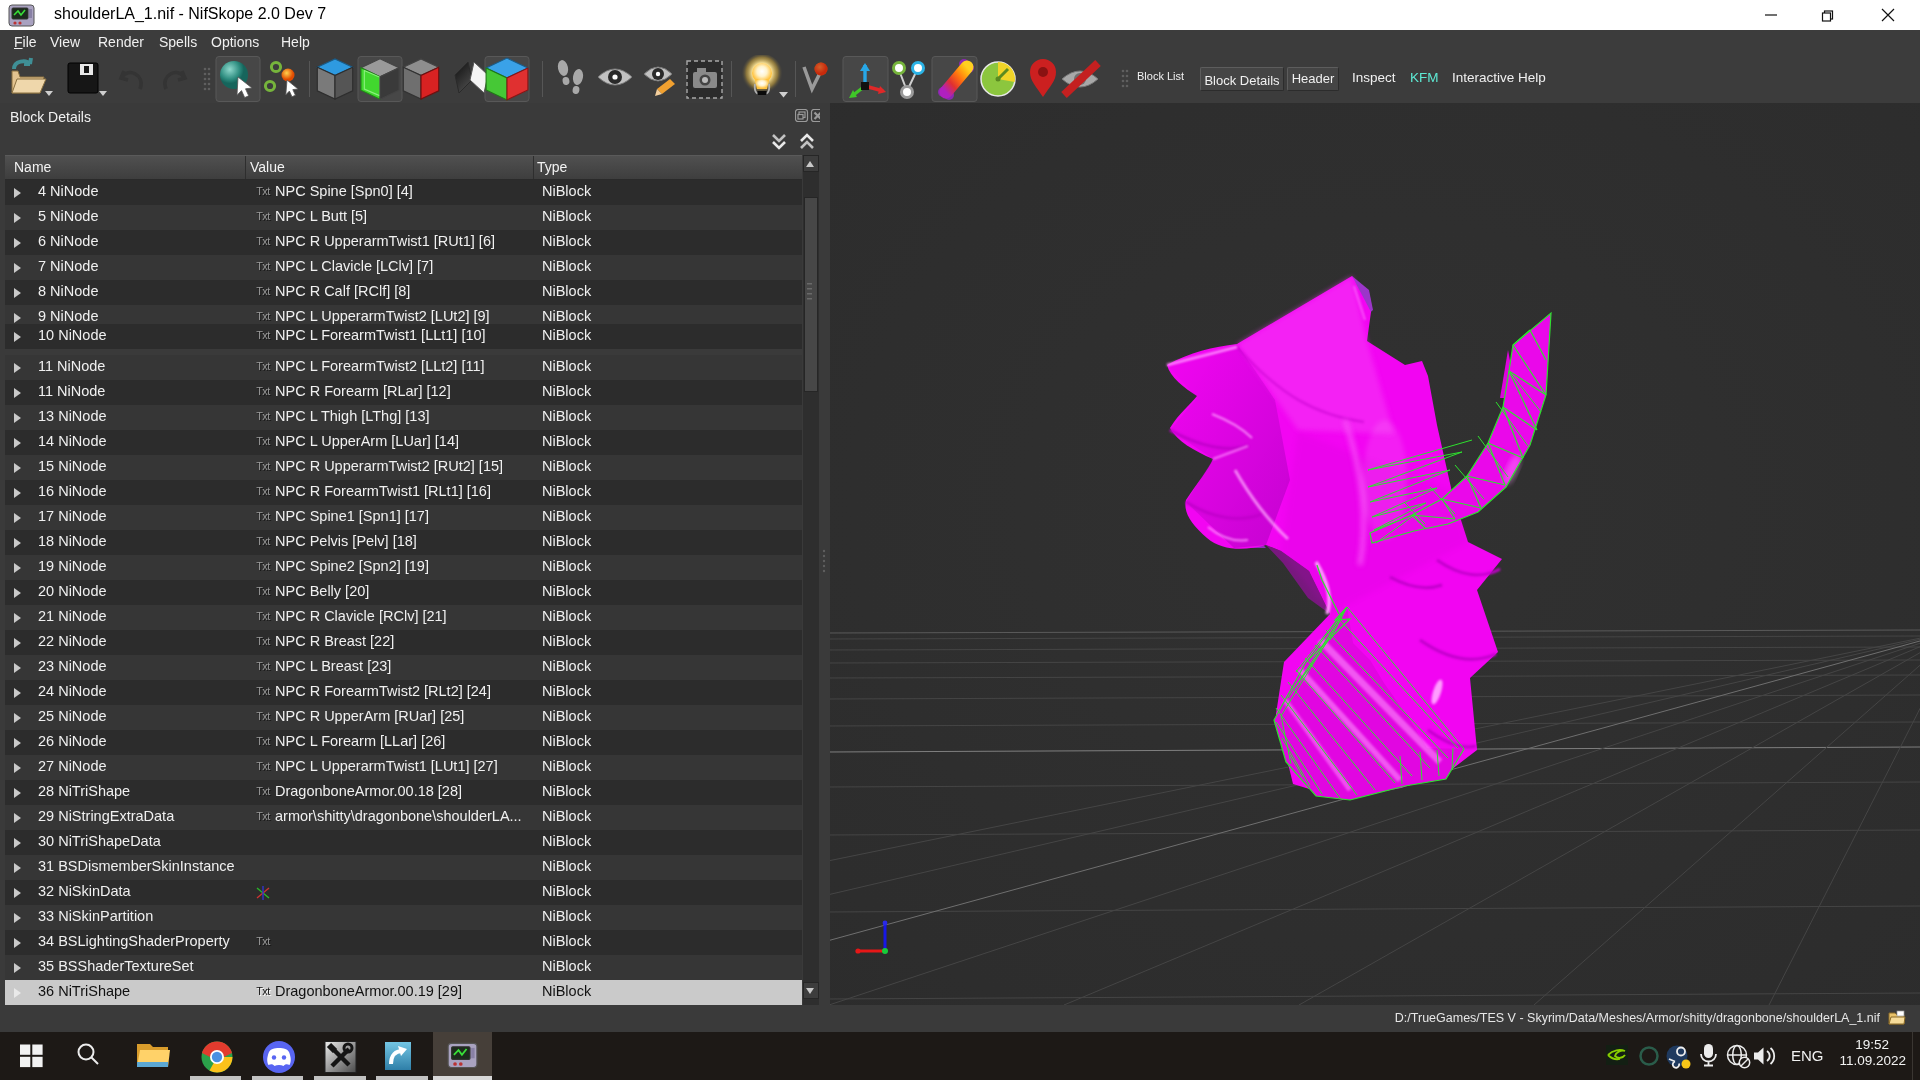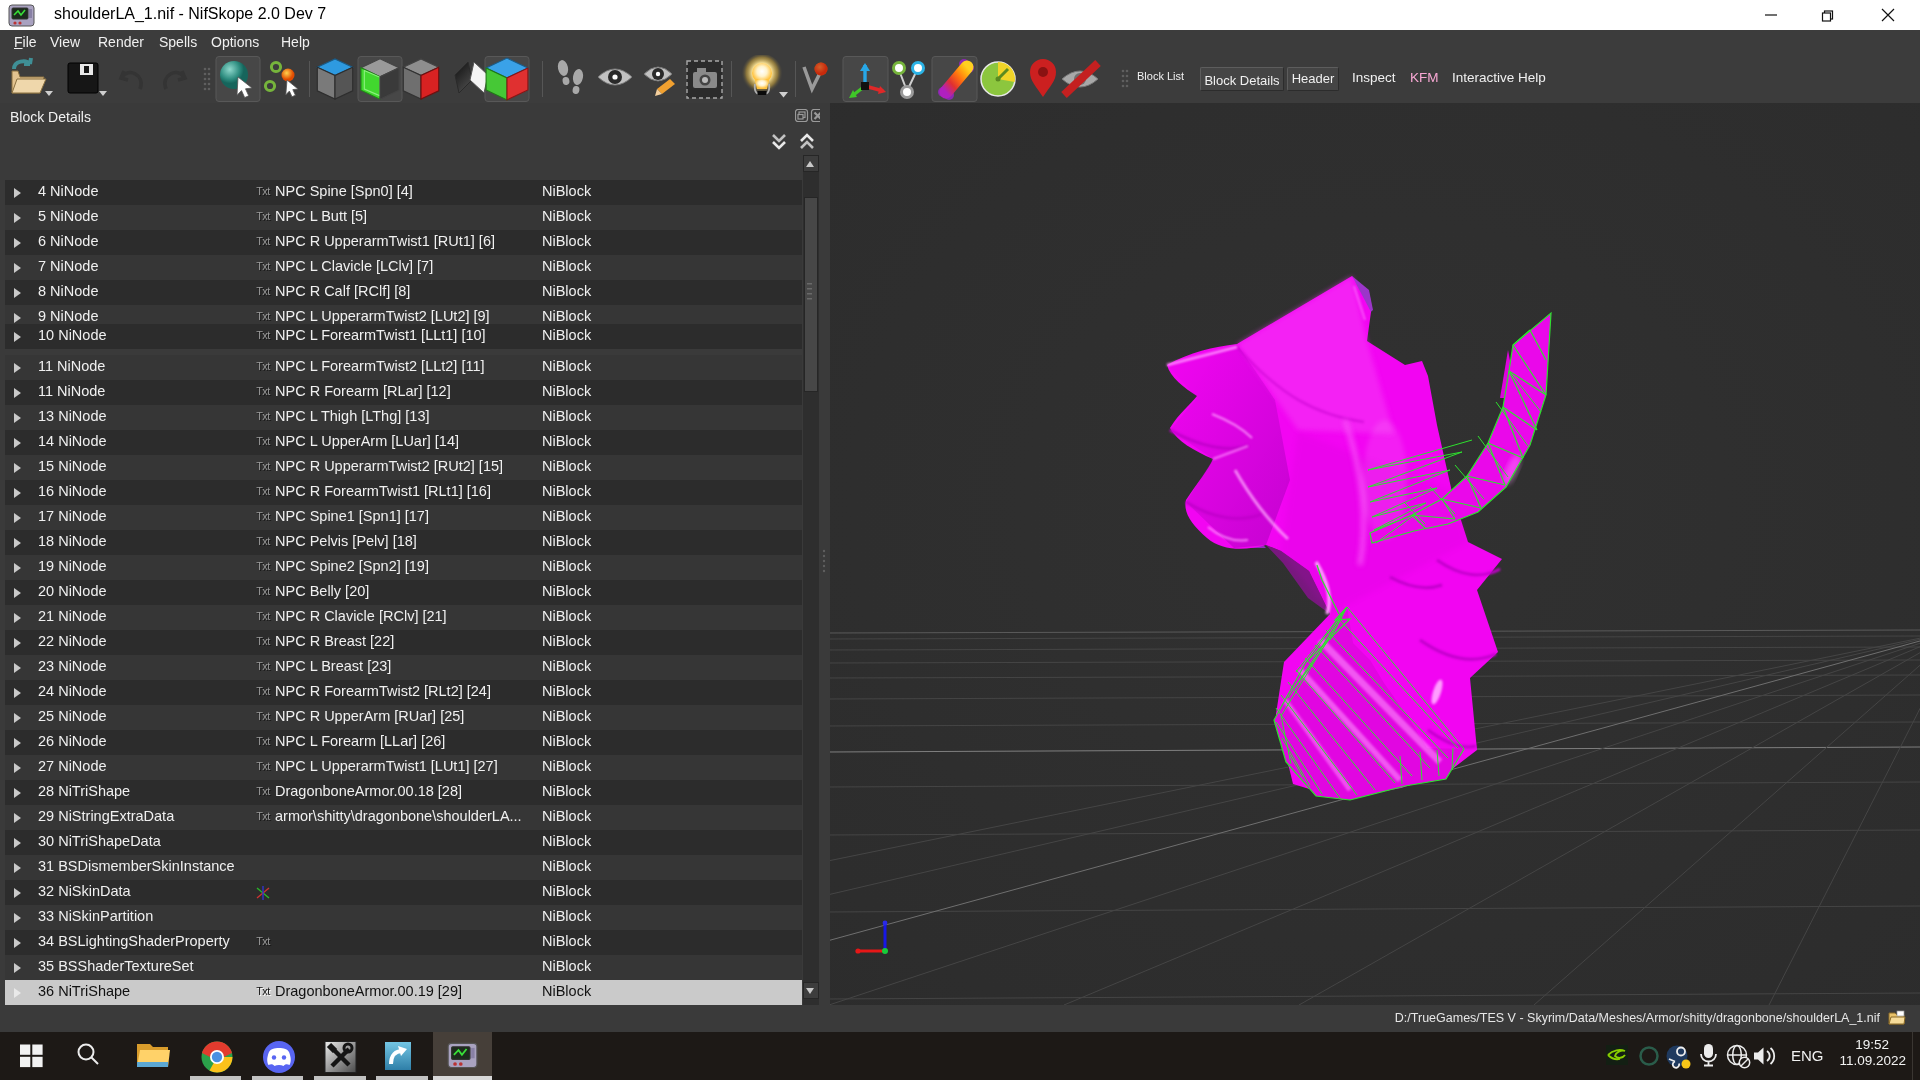--- a/index.html
+++ b/index.html
@@ -255,25 +255,32 @@
         <circle cx="1123" cy="26" r="1.3"></circle>
         <circle cx="1127" cy="26" r="1.3"></circle>
         <circle cx="1123" cy="31" r="1.3"></circle>
         <circle cx="1127" cy="31" r="1.3"></circle>
       </g>
 </svg>
 <span class="abs" style="left:1137px;top:15px;font-size:11px;color:#f0f0f0">Block List</span>
 <span class="abs" style="left:1200px;top:12px;width:82px;height:22px;background:#454545;border:1px solid #5d5d5d;border-bottom-color:#2c2c2c;border-right-color:#2c2c2c;border-radius:2px;font-size:13px;color:#f0f0f0;text-align:center;line-height:25px;white-space:nowrap">Block Details</span>
 <span class="abs" style="left:1287px;top:12px;width:50px;height:22px;background:#454545;border:1px solid #5d5d5d;border-bottom-color:#2c2c2c;border-right-color:#2c2c2c;border-radius:2px;font-size:13px;color:#f0f0f0;text-align:center;line-height:21px">Header</span>
 <span class="abs" style="left:1352px;top:15px;font-size:13.5px;color:#f0f0f0">Inspect</span>
-<span class="abs" style="left:1410px;top:15px;font-size:13.5px;color:#f9a8d4">KFM</span>
+<span class="abs" style="left:1410px;top:15px;font-size:13.5px;color:#5eead4">KFM</span>
 <span class="abs" style="left:1452px;top:15px;font-size:13.5px;color:#f0f0f0">Interactive Help</span>
 </div>
 <div class="abs" id="panel">
   <div class="abs" style="left:10px;top:6px;font-size:14px;color:#f0f0f0">Block Details</div>
+  <div id="phead">
+    <span class="hlabel" style="left:9px">Name</span>
+    <span class="hlabel" style="left:245px">Value</span>
+    <span class="hlabel" style="left:532px">Type</span>
+    <div class="abs" style="left:240px;top:0;width:1px;height:23px;background:#2e2e2e"></div>
+    <div class="abs" style="left:528px;top:0;width:1px;height:23px;background:#2e2e2e"></div>
+  </div>
   <div id="rows">
 <div class="row dark" style="top:77px">
         <i class="tri"></i>
         <span class="rname">4 NiNode</span>
         <span class="txtico">Txt</span>
         <span class="rval">NPC Spine [Spn0] [4]</span>
         <span class="rtype">NiBlock</span>
       </div>
 <div class="row lite" style="top:102px">
         <i class="tri"></i>

